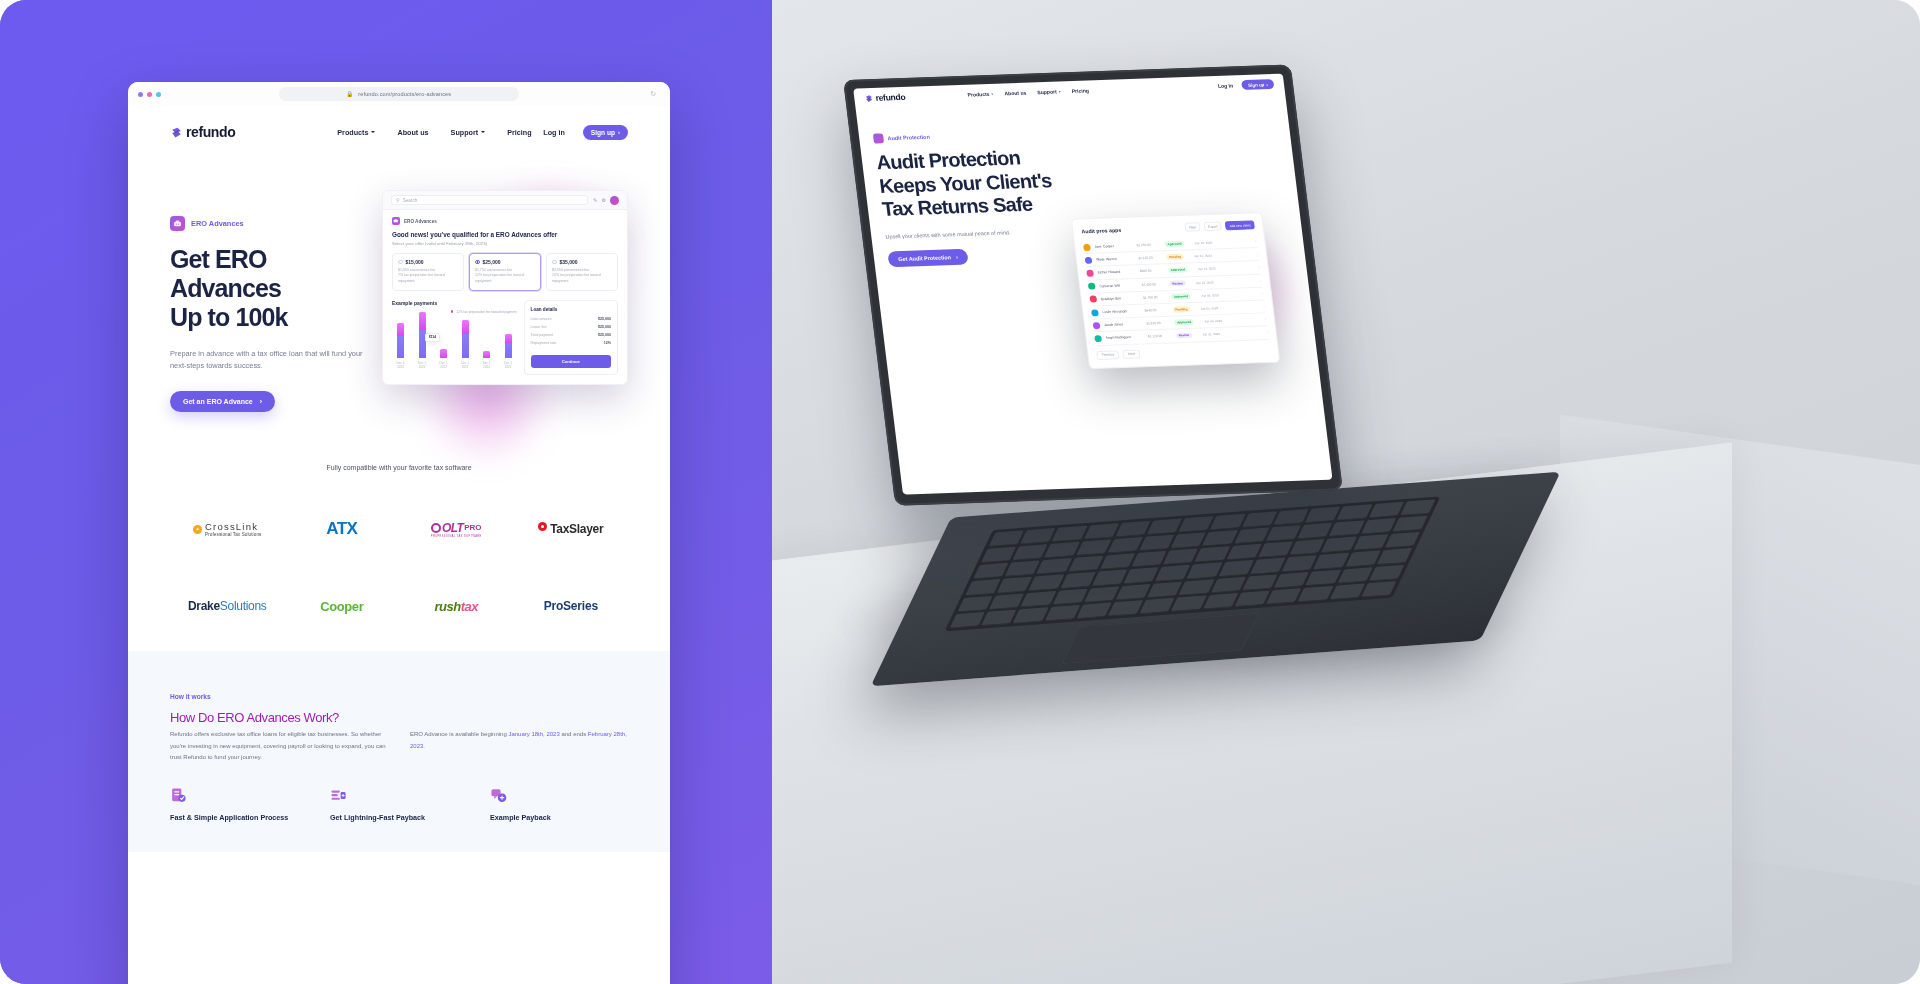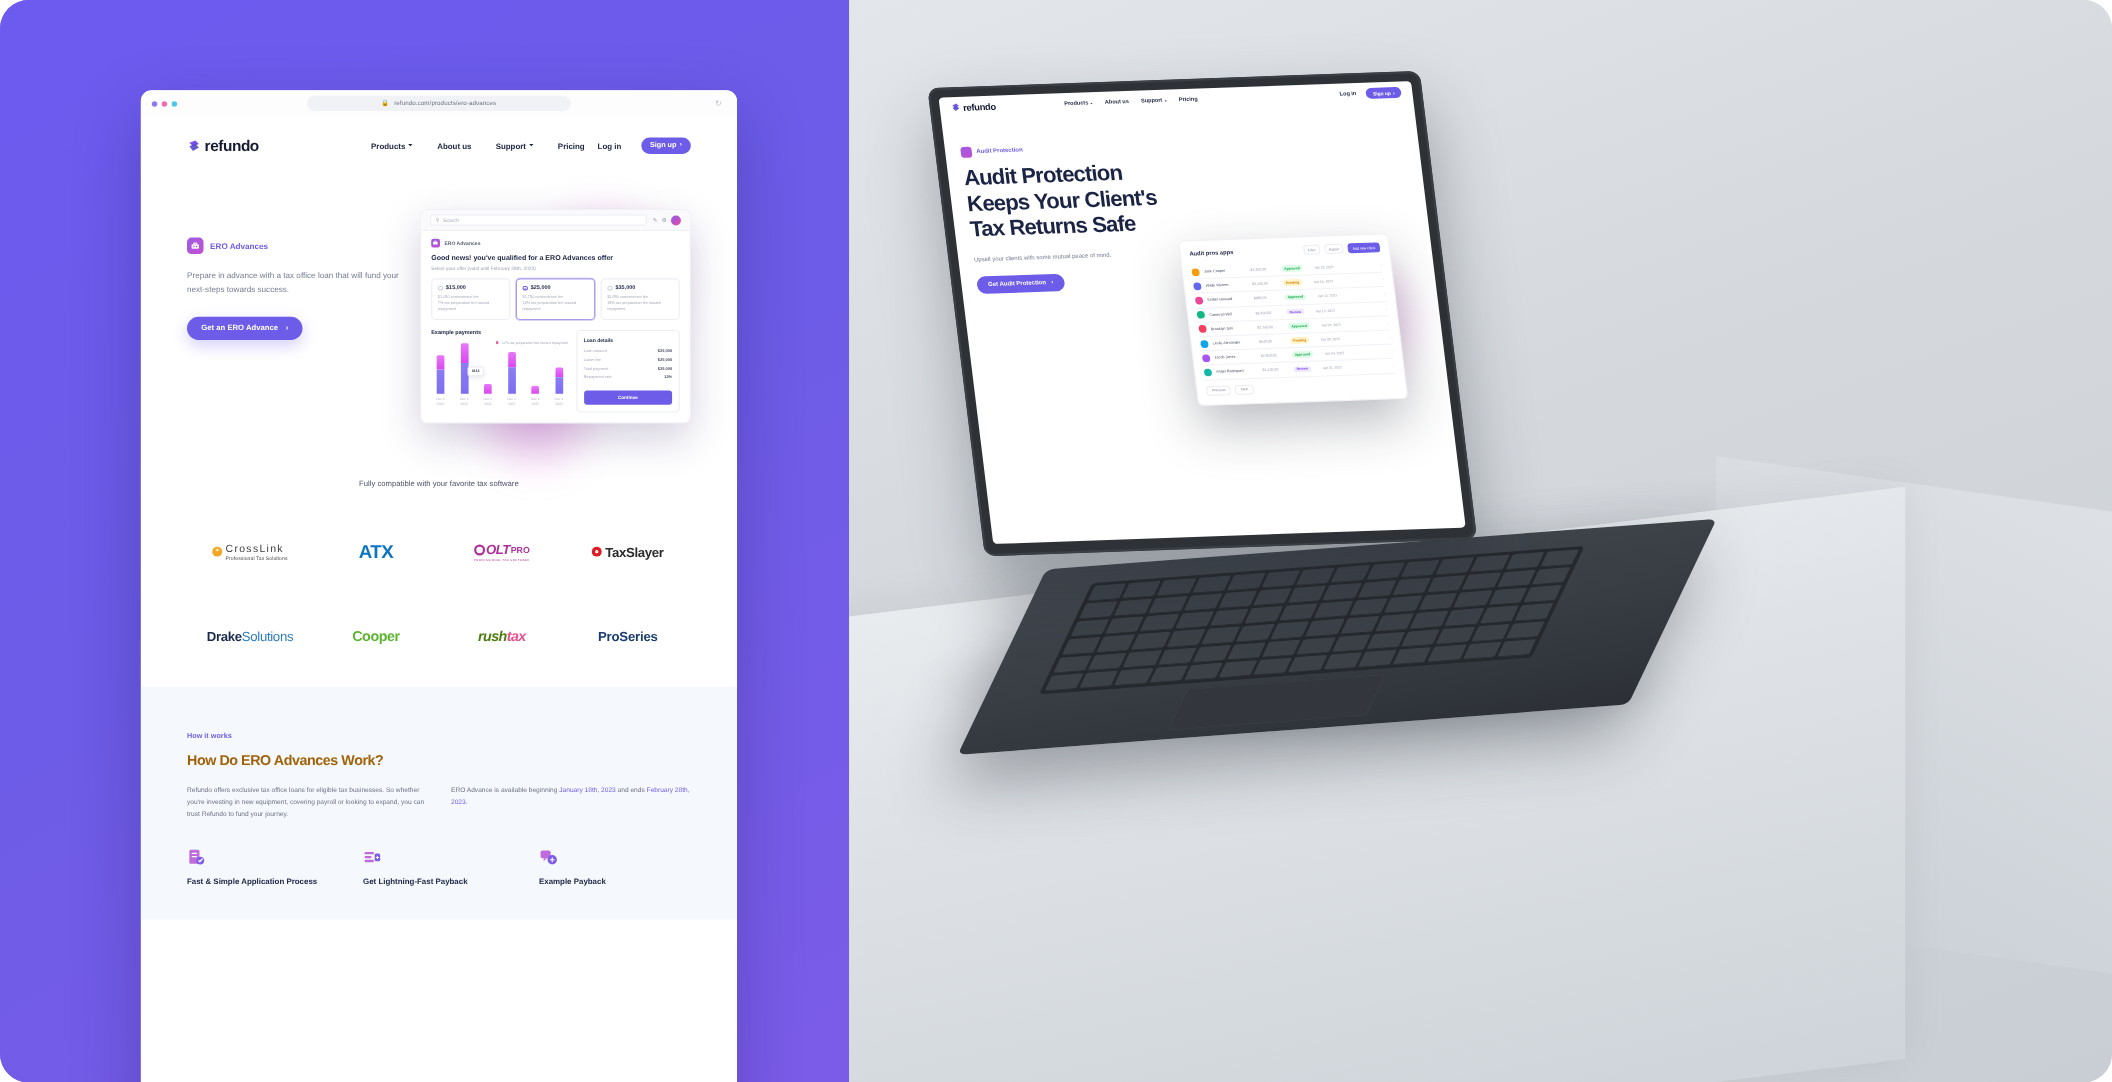--- a/index.html
+++ b/index.html
@@ -200,38 +200,38 @@
   .lg-cl-txt { text-align: left; }
   .lg-cl-main { font-size: 9.5px; font-weight: 400; color: #3b3b3b; letter-spacing: 1.2px; font-family: "Liberation Sans", sans-serif; }
   .lg-cl-sub { font-size: 4.6px; color: #4a4a4a; letter-spacing: .1px; }
   .lg-atx { font-size: 17px; font-weight: 700; color: #0a74c4; letter-spacing: -.5px; }
   .lg-olt { display: flex; flex-direction: column; align-items: center; }
   .lg-olt-row { display: flex; align-items: center; gap: 1px; }
   .lg-olt-o { width: 10px; height: 10px; border-radius: 50%; border: 2px solid #b0309b; }
   .lg-olt-t { font-size: 12px; font-weight: 700; color: #b0309b; font-style: italic; letter-spacing: -.6px;}
   .lg-olt-p { font-size: 8px; font-weight: 700; color: #b0309b; }
   .lg-olt-sub { font-size: 2.6px; color: #b0309b; letter-spacing: .4px; margin-top: .5px; }
-  .lg-taxslayer { display: flex; align-items: center; gap: 3px; }
+  .lg-taxslayer { display: flex; align-items: flex-start; gap: 3px; }
   .lg-ts-dot { width: 9px; height: 9px; border-radius: 50%; background: #e01b24;
                display:flex;align-items:center;justify-content:center; }
   .lg-ts-dot i { width:3px;height:3px;background:#fff;border-radius:50%; display:block;}
   .lg-ts-txt { font-size: 12px; font-weight: 700; color: #2b2b2b; letter-spacing: -.3px; }
   .lg-drake { font-size: 12px; letter-spacing: -.3px; }
   .lg-drake b { color: #1a2b4a; font-weight: 700; }
   .lg-drake s { text-decoration: none; color: #2b7bbd; font-weight: 400; }
   .lg-taxwise { font-size: 13px; font-weight: 700; color: #5cb531; letter-spacing: -.4px; }
   .lg-rushtax { font-size: 13px; font-weight: 700; letter-spacing: -.5px; font-style: italic; }
   .lg-rushtax .r1 { color: #4d7c0f; }
   .lg-rushtax .r2 { color: #e8518f; }
   .lg-proseries { font-size: 12px; font-weight: 600; color: #1b3e6f; letter-spacing: -.2px; }
 
   
   .how { background: #f5f9fd; padding: 42px 42px 30px 42px; }
   .how-eyebrow { font-size: 6.6px; font-weight: 600; color: #6c5ce7; margin-bottom: 10px; }
-  .how-title { font-size: 13px; font-weight: 700; color: #a16207; letter-spacing: -.4px; margin-bottom: 16px; }
+  .how-title { font-size: 13px; font-weight: 400; color: #a21caf; letter-spacing: -.4px; margin-bottom: 4px; }
   .how-cols { display: flex; gap: 22px; margin-bottom: 24px; }
   .how-col { flex: 1; font-size: 6px; line-height: 1.85; color: #6b7285; }
   .how-col a { color: #6c5ce7; text-decoration: none; }
   .features { display: flex; gap: 22px; }
   .feature { flex: 1; }
   .feature-ico { width: 17px; height: 17px; margin-bottom: 9px; }
   .feature-lab { font-size: 7.2px; font-weight: 600; color: #1b2444; }
 
   
   .right-panel {
@@ -414,20 +414,24 @@
             <span class="eyebrow-icon">
               <svg width="9" height="9" viewBox="0 0 24 24" fill="none">
                 <rect x="3" y="8" width="18" height="11" rx="2" fill="#fff" opacity=".95"></rect>
                 <rect x="7" y="4" width="10" height="4" rx="1" fill="#fff" opacity=".8"></rect>
                 <circle cx="9" cy="13.5" r="1.6" fill="#b24fd0"></circle>
                 <circle cx="15" cy="13.5" r="1.6" fill="#b24fd0"></circle>
               </svg>
             </span>
             <span class="eyebrow-text">ERO Advances</span>
           </div>
+          <h1 class="hero-title">
+            <span>Get ERO Advances</span><br>
+            <span>Up to 100k</span>
+          </h1>
           <p class="hero-sub">Prepare in advance with a tax office loan that will fund your next-steps towards success.</p>
           <button class="hero-cta">
             <span>Get an ERO Advance</span>
             <span>›</span>
           </button>
         </div>
 
         <div class="hero-art">
           <div class="glow g1"></div>
           <div class="glow g2"></div>

